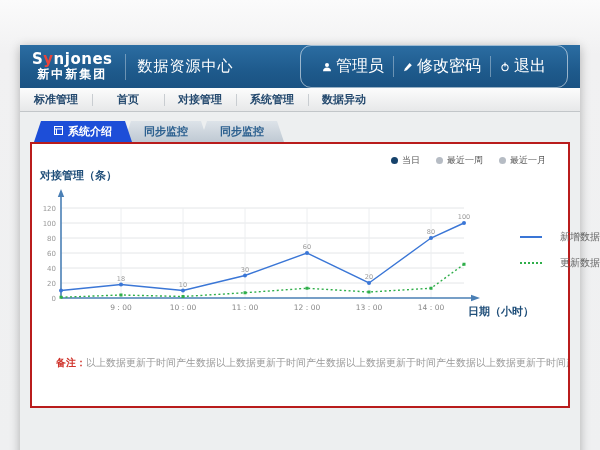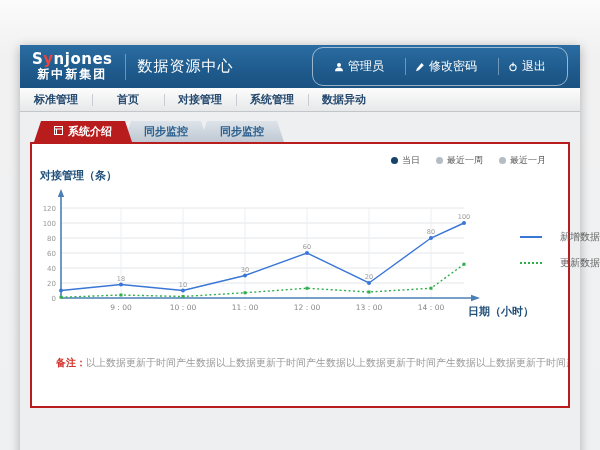--- a/index.html
+++ b/index.html
@@ -11,36 +11,36 @@
   
   .header{height:43px;background:linear-gradient(180deg,#2b6da2 0%,#1e5a8c 60%,#1a5282 100%);
     display:flex;align-items:center;padding:0 12px;color:#fff;}
   .logo{display:flex;flex-direction:column;align-items:center;line-height:1.05;margin-right:10px;}
   .logo-en{font-size:15px;font-weight:bold;letter-spacing:.5px;}
   .logo-en .red{color:#e8453c;}
   .logo-cn{font-size:12px;font-weight:bold;letter-spacing:2px;}
   .header-divider{width:1px;height:26px;background:rgba(255,255,255,.35);margin:0 12px 0 2px;}
   .app-title{font-size:15px;letter-spacing:1px;}
   .user-menu{margin-left:auto;display:flex;align-items:center;border:1px solid rgba(255,255,255,.55);
-    border-radius:11px;padding:10px 12px;gap:12px;font-size:12px;}
+    border-radius:11px;padding:10px 12px;gap:0;font-size:16px;}
   .user-item{display:flex;align-items:center;gap:4px;padding:0 9px;cursor:pointer;white-space:nowrap;}
   .user-item + .user-item{border-left:1px solid rgba(255,255,255,.35);}
   .user-item svg{display:block;}
   
   .nav{height:24px;background:linear-gradient(180deg,#fcfcfc,#e7e8e9);border-bottom:1px solid #c2c6c9;
     display:flex;align-items:stretch;}
   .nav-item{width:72px;text-align:center;line-height:24px;font-size:11px;font-weight:bold;
     color:#24496e;cursor:pointer;position:relative;}
   .nav-item + .nav-item::before{content:"";position:absolute;left:0;top:6px;height:12px;width:1px;background:#c9cdd1;}
   
   .content{position:relative;height:300px;}
   .tabs{position:absolute;left:14px;top:9px;display:flex;height:21px;z-index:3;}
   .tab{position:relative;display:flex;align-items:center;gap:5px;padding:0 20px;font-size:11px;
     font-weight:bold;cursor:pointer;clip-path:polygon(7px 0,calc(100% - 7px) 0,100% 100%,0 100%);}
-  .tab.active{background:#b91c1c;color:#fff;z-index:4;}
+  .tab.active{background:#1d4ed8;color:#fff;z-index:4;}
   .tab.inactive{background:linear-gradient(180deg,#dde3e9,#bfc9d3);color:#2c608f;margin-left:-8px;z-index:2;}
   .panel{position:absolute;left:10px;right:10px;top:30px;bottom:4px;background:#fff;border:2px solid #b91c1c;}
   
   .radio-group{position:absolute;top:10px;right:22px;display:flex;gap:16px;align-items:center;}
   .radio-option{display:flex;align-items:center;gap:4px;font-size:9px;color:#555;cursor:pointer;}
   .radio-dot{width:7px;height:7px;border-radius:50%;background:#b6bcc4;}
   .radio-dot.selected{background:#16426b;}
   .y-axis-title{position:absolute;left:8px;top:24px;font-size:11px;font-weight:bold;color:#1f4e79;}
   .x-axis-title{position:absolute;left:436px;top:160px;font-size:11px;font-weight:bold;color:#1f4e79;}
   .chart-wrap{position:absolute;left:2px;top:44px;width:460px;height:140px;}

